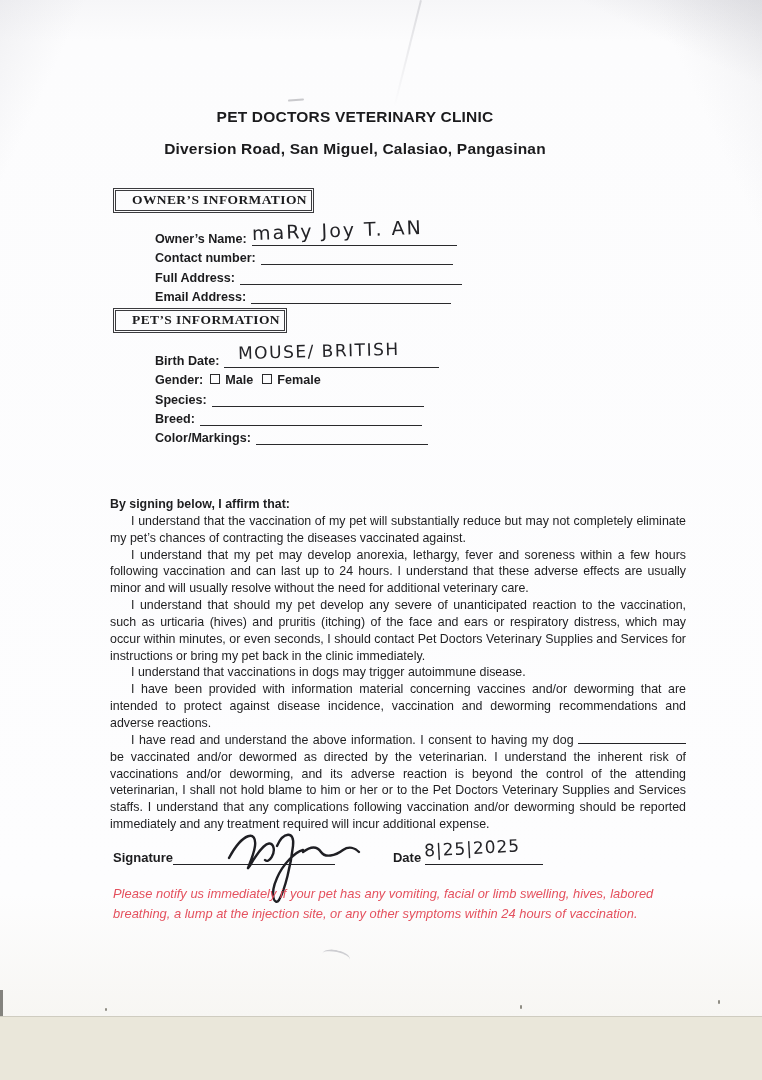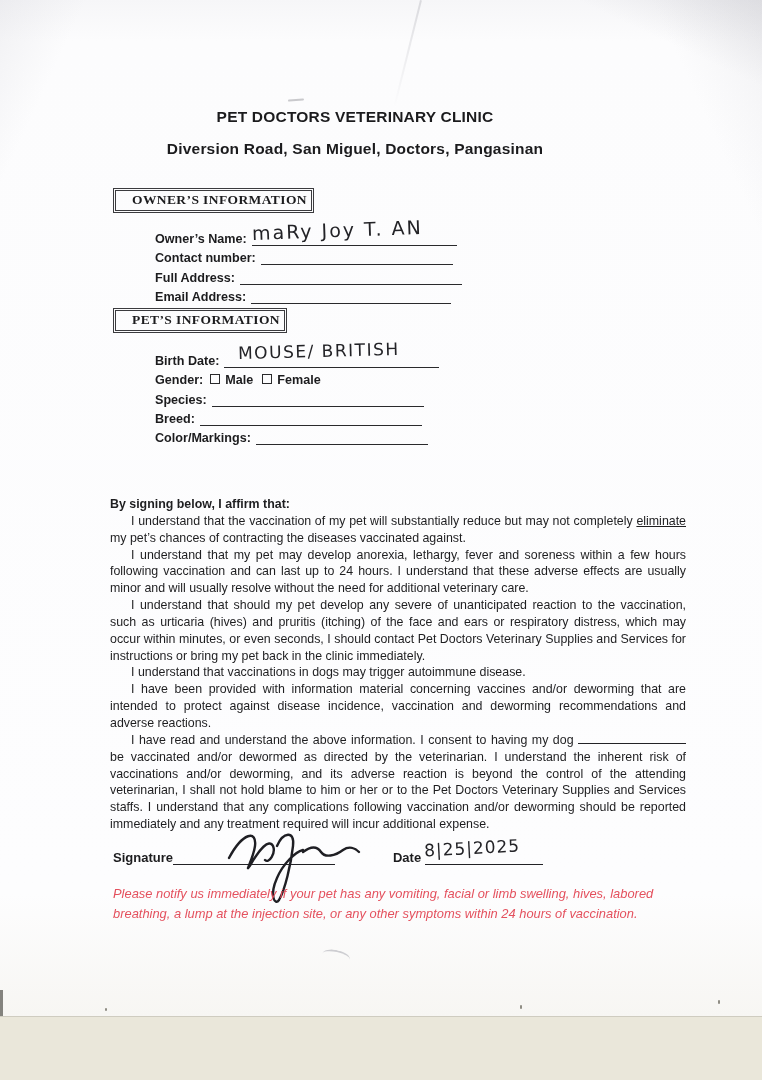--- a/index.html
+++ b/index.html
@@ -68,21 +68,21 @@
     margin:0 5px 2px 7px; align-self:center; margin-top:4px;
   }
   .cb-label { margin-right:2px; }
 
   .body-text {
     position:absolute; left:110px; top:496px; width:576px;
     font-size:12.4px; line-height:16.85px; color:#1e1e20; text-align:justify;
   }
   .body-text p { margin:0; text-indent:21px; }
   .body-text p.heading { font-weight:bold; text-indent:0; }
-  .u-word { text-decoration:underline; }
+  .u-word { }
   .inline-blank {
     display:inline-block; width:108px; height:11px;
     border-bottom:1.3px solid #222226;
   }
 
   .sig-row {
     position:absolute; left:113px; top:848px; display:flex; align-items:flex-end;
     font-weight:bold; font-size:13px; color:#1c1c1e;
   }
   .sig-row .line { border-bottom:1.8px solid #222226; height:16px; }
@@ -108,21 +108,21 @@
   <div class="crease-tr"></div>
   <div class="crease-diag"></div>
   <div class="mark-dash"></div>
   <div class="mark-squiggle"></div>
   <div class="edge-line"></div>
   <div class="speck" style="left:105px; top:1008px; width:2px; height:3px;"></div>
   <div class="speck" style="left:520px; top:1005px; width:2px; height:4px;"></div>
   <div class="speck" style="left:718px; top:1000px; width:2px; height:4px;"></div>
 
   <div class="clinic-title">PET DOCTORS VETERINARY CLINIC</div>
-  <div class="clinic-address">Diversion Road, San Miguel, Doctors, Pangasinan</div>
+  <div class="clinic-address">Diversion Road, San Miguel, Calasiao, Pangasinan</div>
 
   <div class="sec-box" id="owner-box">OWNER’S INFORMATION</div>
 
   <div class="fields" id="owner-fields">
     <div class="row">
       <span>Owner’s Name:</span>
       <span class="blank" style="width:205px;"></span>
     </div>
     <div class="row">
       <span>Contact number:</span>

